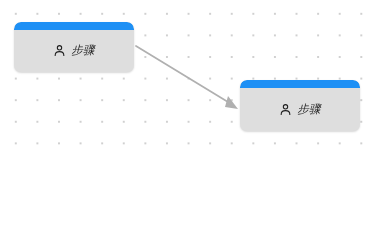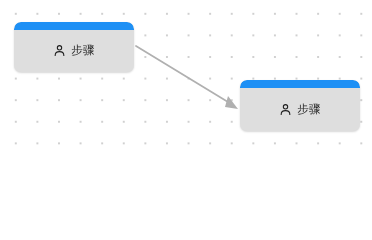--- a/index.html
+++ b/index.html
@@ -53,20 +53,21 @@
     border-top-right-radius: 7px;
   }
 
   .node-body {
     flex: 1 1 auto;
     display: flex;
     align-items: center;
     justify-content: center;
     gap: 5px;
     padding-bottom: 1px;
+    font-style: italic;
   }
 
   .node-icon {
     width: 13px;
     height: 13px;
     display: block;
     flex: 0 0 auto;
   }
 
   .node-icon svg {

